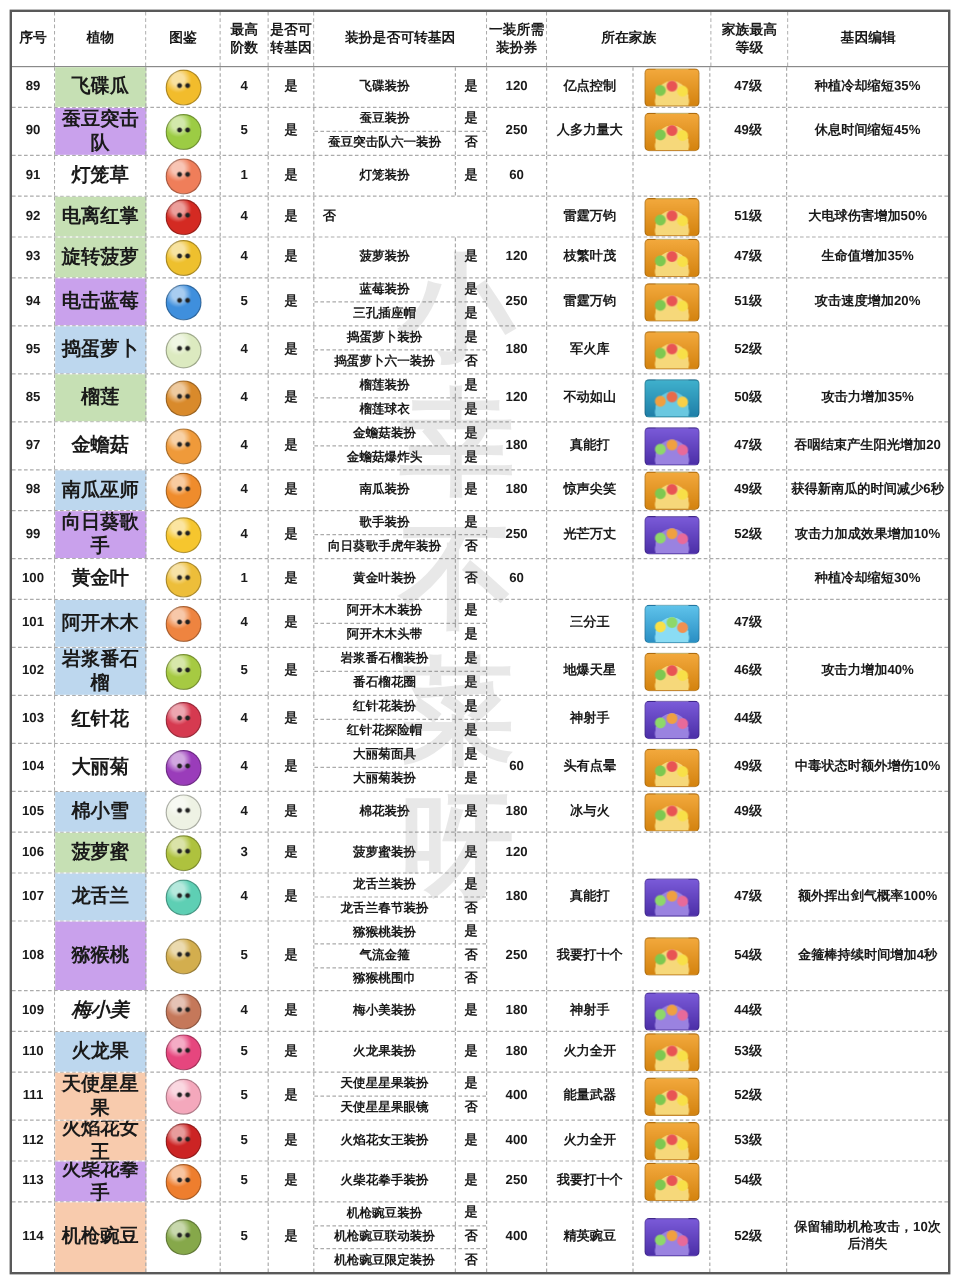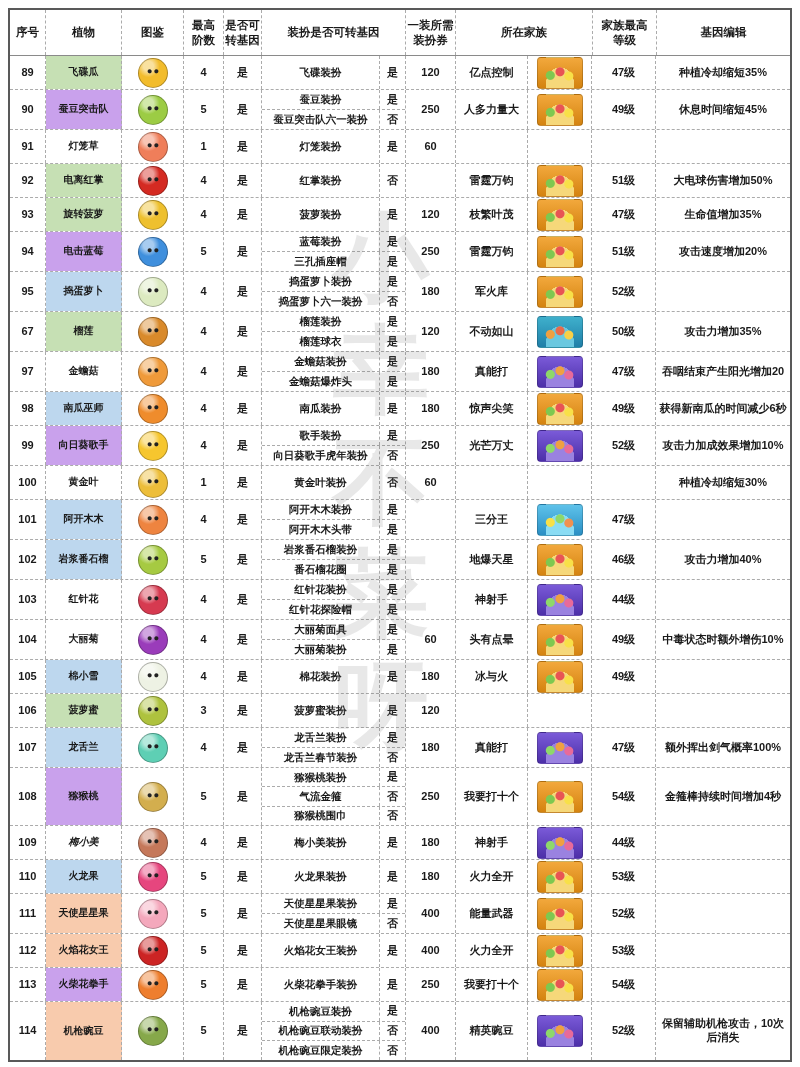--- a/index.html
+++ b/index.html
@@ -17,21 +17,21 @@
     border-right:1px dashed #ababab;box-sizing:border-box;
     display:flex;align-items:center;justify-content:center;
     text-align:center;font-weight:bold;font-size:11px;line-height:1.25;
     overflow:hidden;
   }
   .cell:last-child{border-right:none;}
   .header .cell{font-size:11.5px;white-space:pre-line;background:#fff;}
   .header{height:46px;border-bottom:1px solid #8a8a8a;}
   .h1{height:34px;} .h2{height:40px;} .h3{height:58px;}
   .c-no{width:36px;}
-  .c-name{width:76px;font-size:10px;}
+  .c-name{width:76px;font-size:16px;}
   .c-img{width:62px;}
   .c-rank{width:40px;}
   .c-conv{width:38px;}
   .c-costume{width:144px;padding:0;}
   .c-ticket{width:50px;}
   .c-fam{width:72px;}
   .c-famicon{width:64px;}
   .c-level{width:64px;}
   .c-gene{flex:1;padding:0 3px;}
   .cell-col{display:flex;flex-direction:column;align-items:stretch;justify-content:stretch;
@@ -169,21 +169,20 @@
       <div class="row h1">
         <div class="cell c-no">92</div>
         <div class="cell c-name" style="background: rgb(198, 224, 180);">电离红掌</div>
         <div class="cell c-img">
           <span class="plant-blob" style="background: radial-gradient(circle at 38% 44%, rgb(34, 34, 34) 0px, rgb(34, 34, 34) 1.5px, transparent 2.5px), radial-gradient(circle at 62% 44%, rgb(34, 34, 34) 0px, rgb(34, 34, 34) 1.5px, transparent 2.5px), radial-gradient(circle at 34% 26%, rgba(255, 255, 255, 0.55) 0px, rgba(255, 255, 255, 0.55) 5px, transparent 11px), rgb(212, 42, 34);"></span>
         </div>
         <div class="cell c-rank">4</div>
         <div class="cell c-conv">是</div>
         <div class="c-costume cell-col">
           <div class="costume-sub">
-            <div class="cell costume-label">红掌装扮</div>
             <div class="cell costume-value">否</div>
           </div>
         </div>
         <div class="cell c-ticket"></div>
         <div class="cell c-fam">雷霆万钧</div>
         <div class="cell c-famicon">
           <span class="family-icon fam-orange"></span>
         </div>
         <div class="cell c-level">51级</div>
         <div class="cell c-gene">大电球伤害增加50%</div>
@@ -256,21 +255,21 @@
         </div>
         <div class="cell c-ticket">180</div>
         <div class="cell c-fam">军火库</div>
         <div class="cell c-famicon">
           <span class="family-icon fam-orange"></span>
         </div>
         <div class="cell c-level">52级</div>
         <div class="cell c-gene"></div>
       </div>
       <div class="row h2">
-        <div class="cell c-no">67</div>
+        <div class="cell c-no">85</div>
         <div class="cell c-name" style="background: rgb(198, 224, 180);">榴莲</div>
         <div class="cell c-img">
           <span class="plant-blob" style="background: radial-gradient(circle at 38% 44%, rgb(34, 34, 34) 0px, rgb(34, 34, 34) 1.5px, transparent 2.5px), radial-gradient(circle at 62% 44%, rgb(34, 34, 34) 0px, rgb(34, 34, 34) 1.5px, transparent 2.5px), radial-gradient(circle at 34% 26%, rgba(255, 255, 255, 0.55) 0px, rgba(255, 255, 255, 0.55) 5px, transparent 11px), rgb(217, 138, 43);"></span>
         </div>
         <div class="cell c-rank">4</div>
         <div class="cell c-conv">是</div>
         <div class="c-costume cell-col">
           <div class="costume-sub">
             <div class="cell costume-label">榴莲装扮</div>
             <div class="cell costume-value">是</div>

